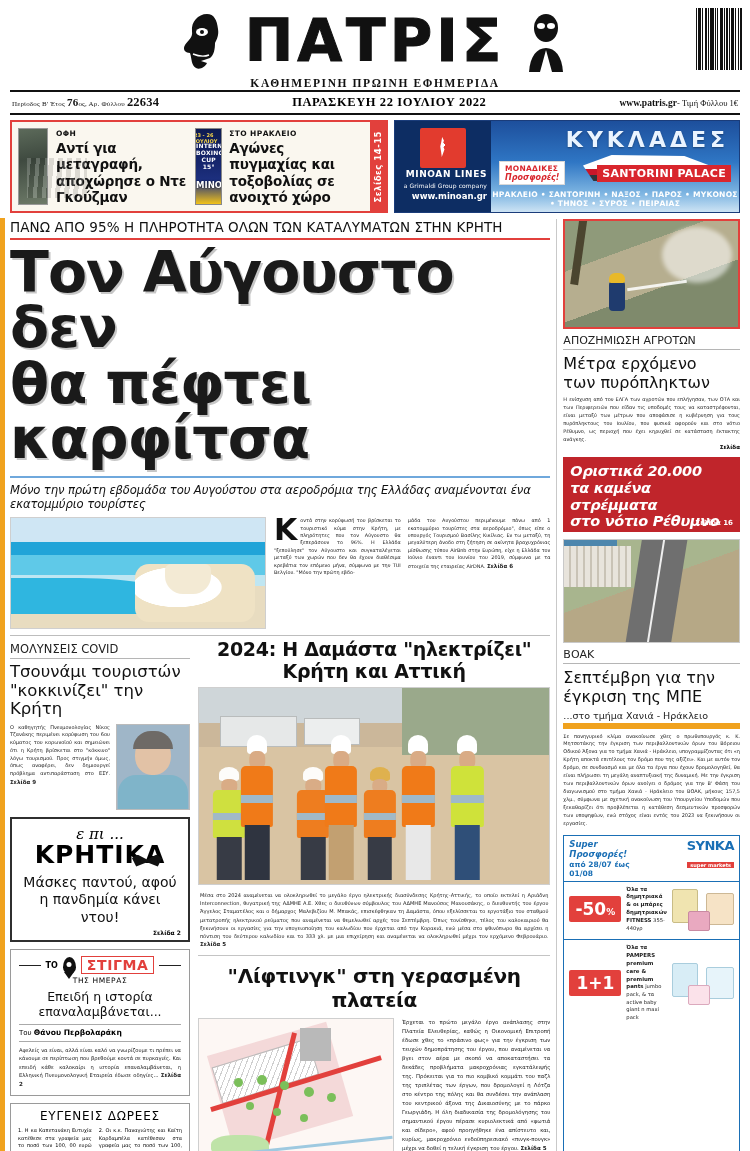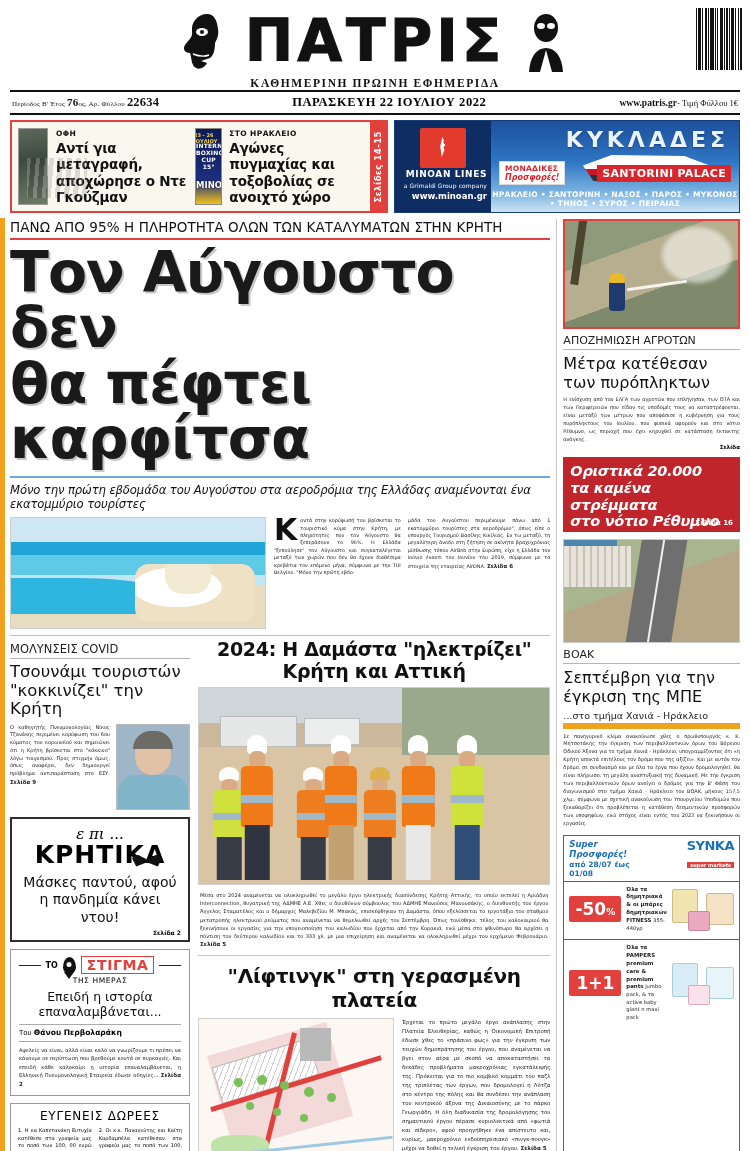--- a/index.html
+++ b/index.html
@@ -534,21 +534,21 @@
       <div>
         <div class="r-photo">
           <div class="smoke"></div>
             <div class="tree"></div>
             <div class="jet"></div>
             <div class="ff"></div>
             <div class="ffh"></div>
         </div>
         <div class="r-kick">ΑΠΟΖΗΜΙΩΣΗ ΑΓΡΟΤΩΝ</div>
         <div class="r-head">
-          <div>Μέτρα κατέθεσαν</div>
+          <div>Μέτρα ερχόμενο</div>
           <div>των πυρόπληκτων</div>
         </div>
         <div class="r-body">Η ενίσχυση από τον ΕΛΓΑ των αγροτών που επλήγησαν, των ΟΤΑ και των Περιφερειών που είδαν τις υποδομές τους να καταστρέφονται, είναι μεταξύ των μέτρων που αποφάσισε η κυβέρνηση για τους πυρόπληκτους του Ιουλίου, που φυσικά αφορούν και στο νότιο Ρέθυμνο, ως περιοχή που έχει κηρυχθεί σε κατάσταση έκτακτης ανάγκης.</div>
         <div class="r-pg">Σελίδα</div>
       </div>
 
       <div class="redbox">
         <div class="rl">Οριστικά 20.000</div>
         <div class="rl">τα καμένα στρέμματα</div>
         <div class="rl">στο νότιο Ρέθυμνο</div>

